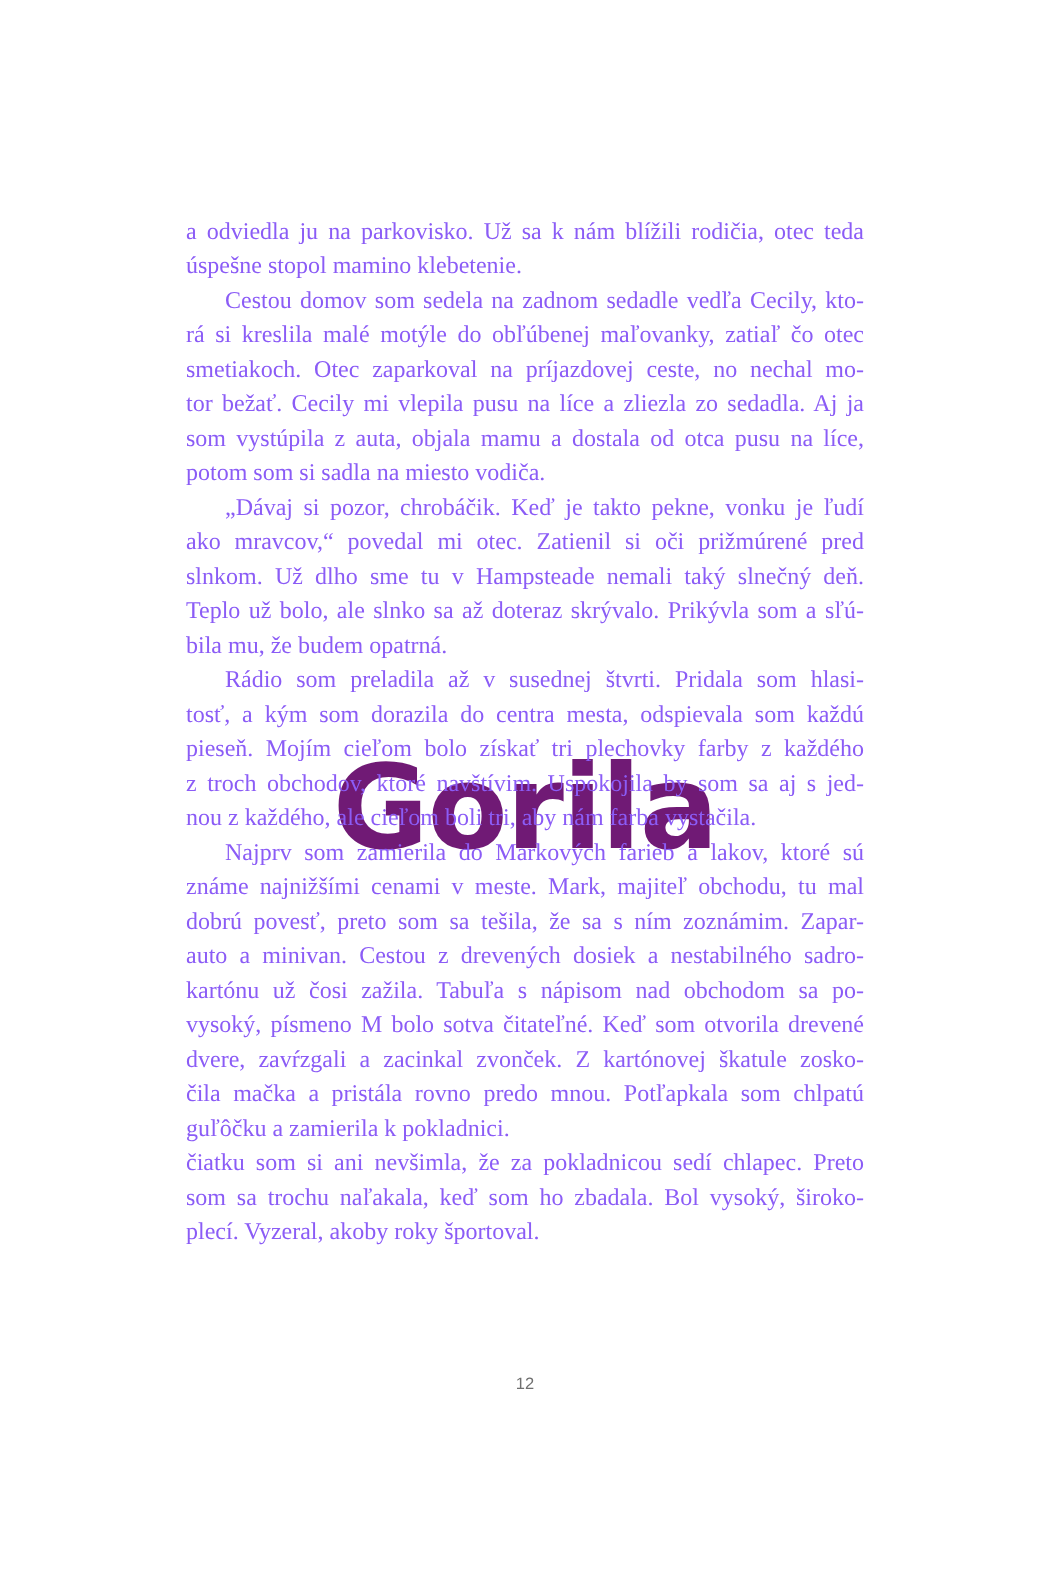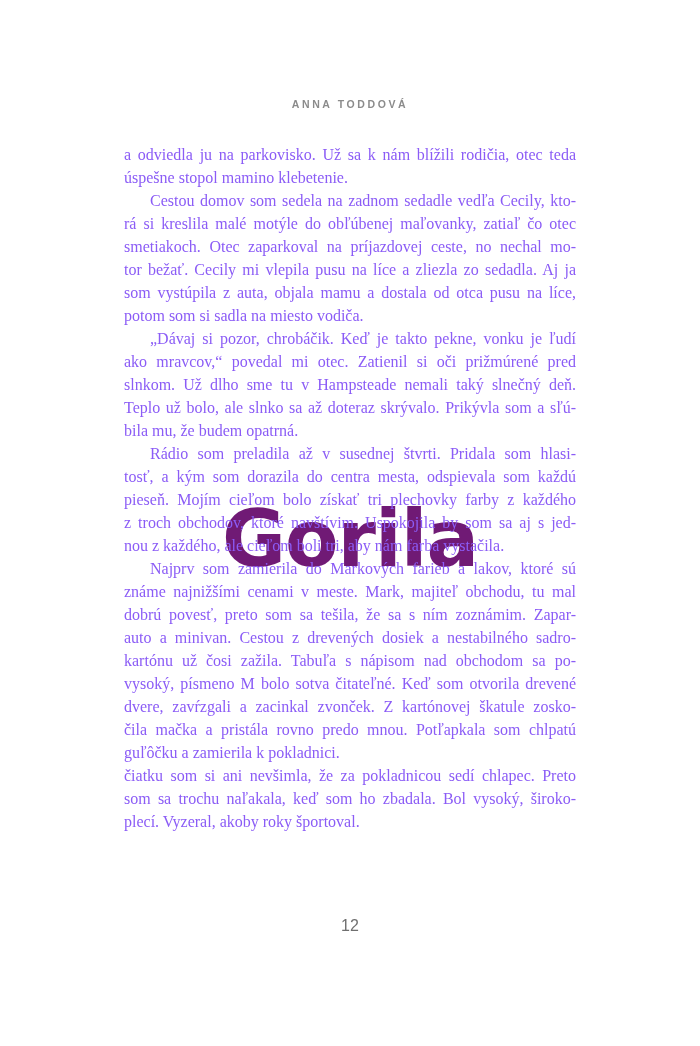--- a/index.html
+++ b/index.html
@@ -65,31 +65,30 @@
   .line.ind {
     text-indent: 26px;
   }
   .folio {
     position: absolute;
     top: 917px;
     left: 0;
     width: 700px;
     text-align: center;
     font-family: "Liberation Sans", sans-serif;
-    font-size: 16px;
+    font-size: 11px;
     color: #6f6f6f;
     z-index: 2;
   }
 </style>
 </head>
 <body>
 
 <main class="page">
 
-  <header class="running-head">ANNA TODDOVÁ</header>
 
   <div class="watermark">Gorila</div>
 
   <section class="text-block">
     <div class="line j">a odviedla ju na parkovisko. Už sa k nám blížili rodičia, otec teda</div>
     <div class="line end">úspešne stopol mamino klebetenie.</div>
     <div class="line j ind">Cestou domov som sedela na zadnom sedadle vedľa Cecily, kto-</div>
     <div class="line j">rá si kreslila malé motýle do obľúbenej maľovanky, zatiaľ čo otec</div>
     <div class="line j">smetiakoch. Otec zaparkoval na príjazdovej ceste, no nechal mo-</div>
     <div class="line j">tor bežať. Cecily mi vlepila pusu na líce a zliezla zo sedadla. Aj ja</div>

